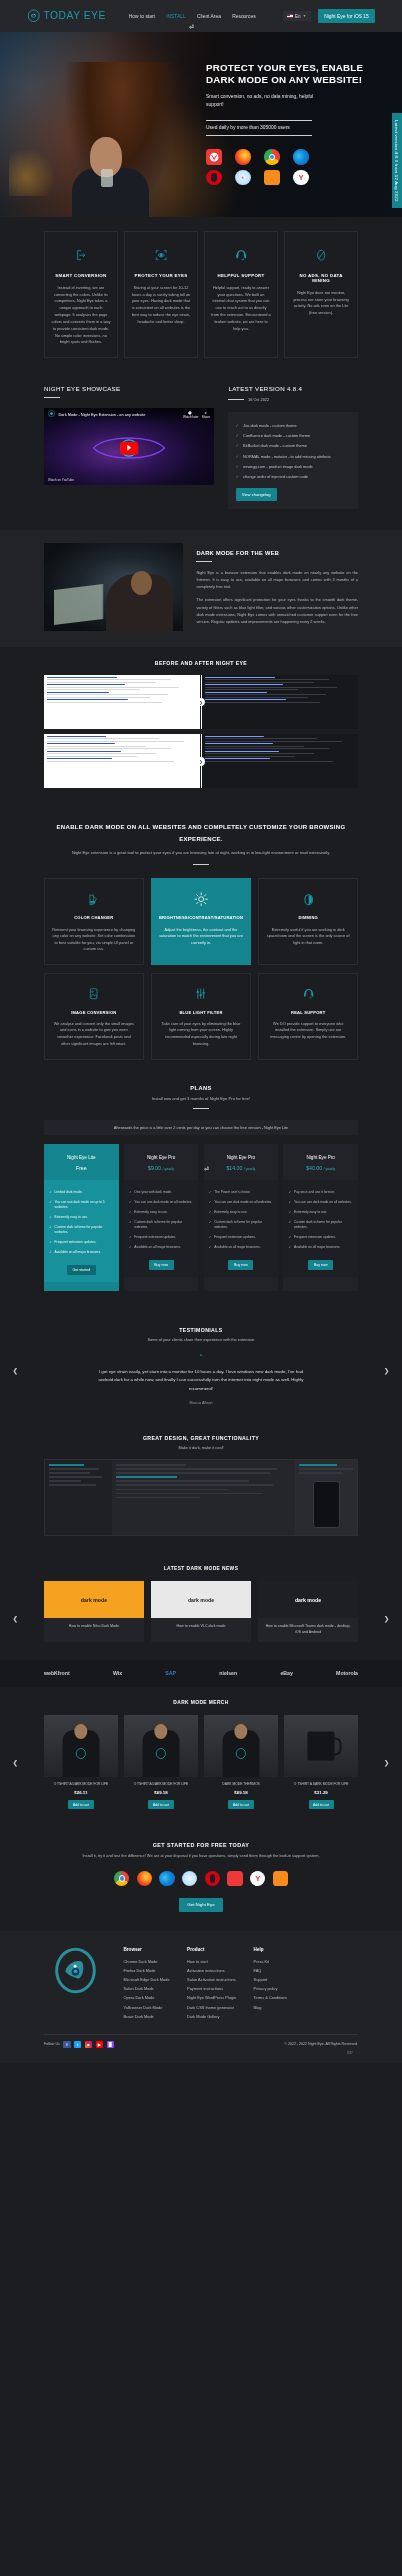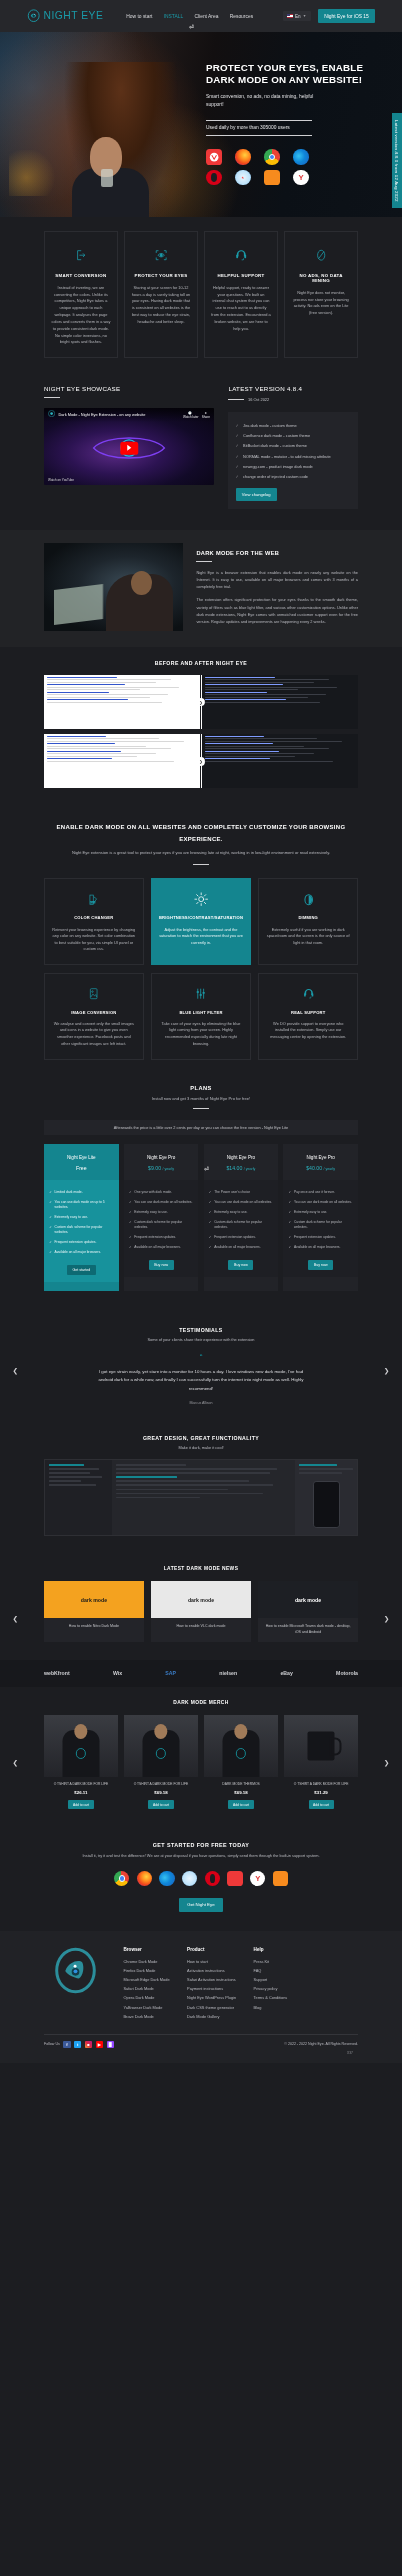--- a/index.html
+++ b/index.html
@@ -249,21 +249,21 @@
   <div class="header">
     <div class="logo">
       <span class="logo-eye">
         <svg viewBox="0 0 32 32" width="13.4" height="13.4">
             <ellipse cx="16" cy="16" rx="13" ry="14" fill="none" stroke="#1a9aa8" stroke-width="2.2"></ellipse>
             <path d="M9 16c3-6 10-6 13 0-3 6-10 6-13 0z" fill="#1a9aa8"></path>
             <circle cx="16" cy="16" r="3" fill="#12343b"></circle>
             <circle cx="17.6" cy="13.4" r="1.1" fill="#fff"></circle>
           </svg>
       </span>
-      <span class="logo-text">NIGHT EYE</span>
+      <span class="logo-text">TODAY EYE</span>
     </div>
     <div class="nav">
       <a href="#">How to start</a>
       <a href="#" class="active">INSTALL</a>
       <a href="#">Client Area</a>
       <a href="#">Resources</a>
     </div>
     <div style="flex:1"></div>
     <div class="lang">
       <span class="flag"></span>

